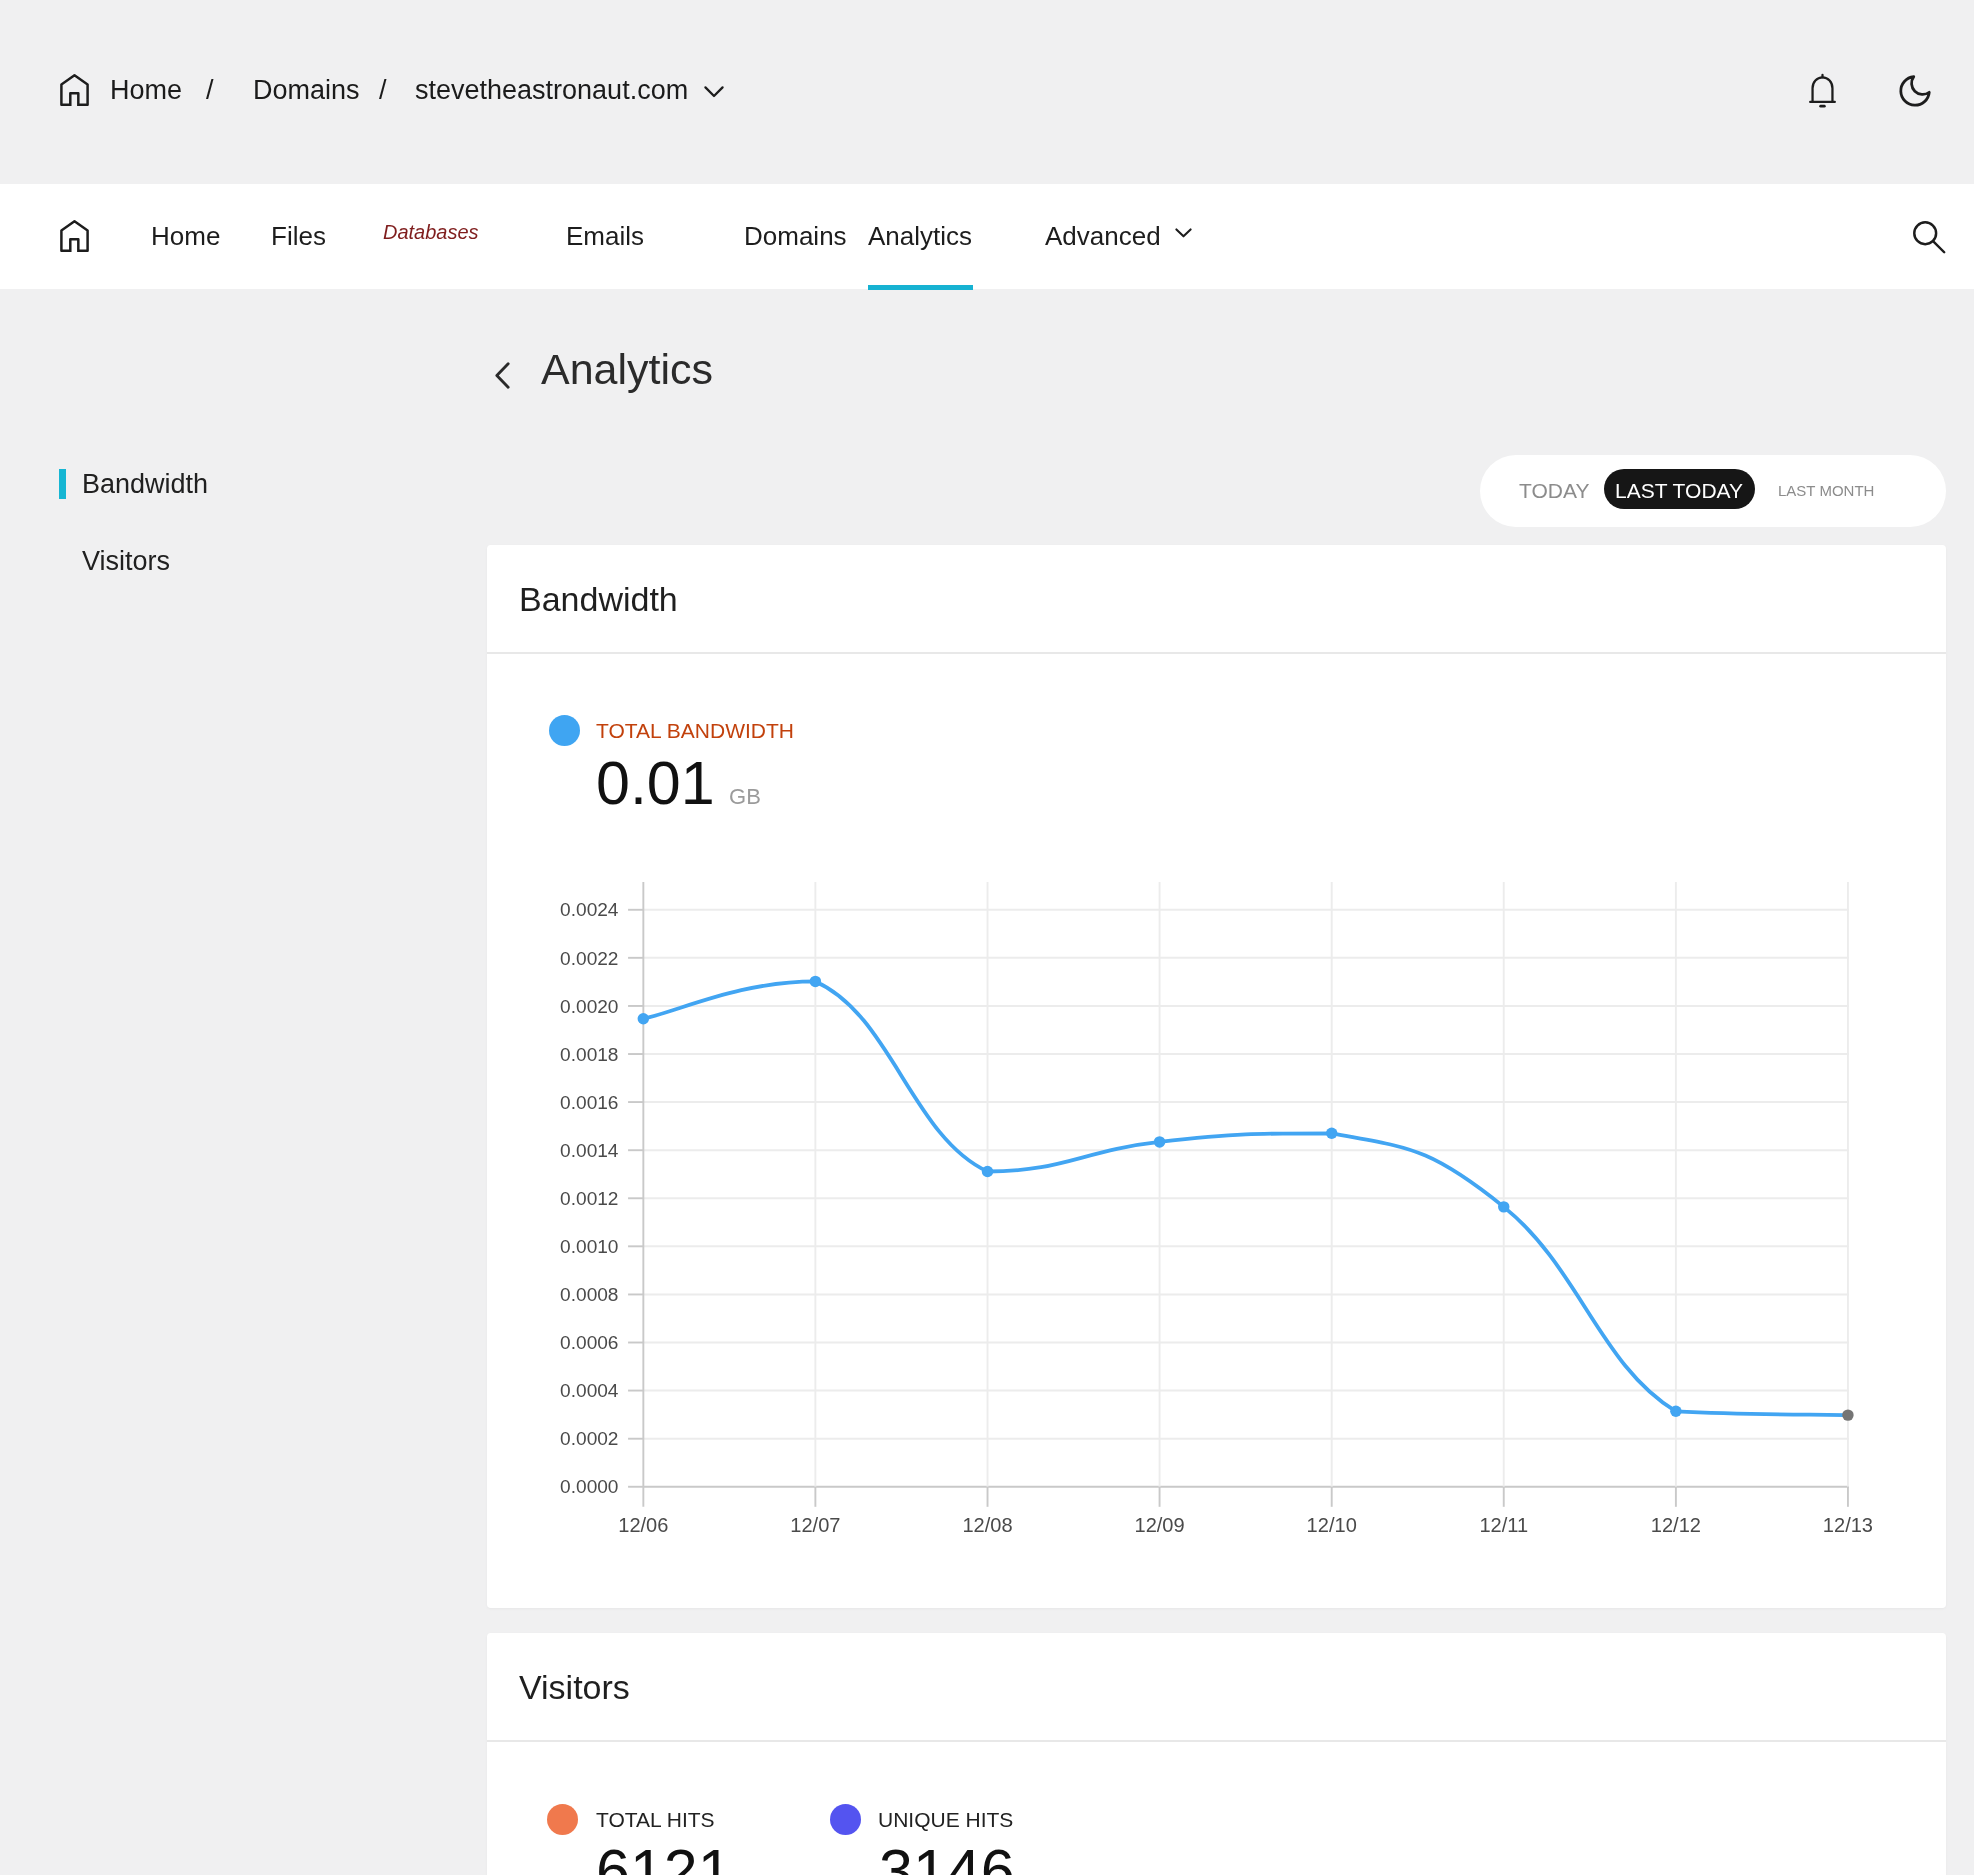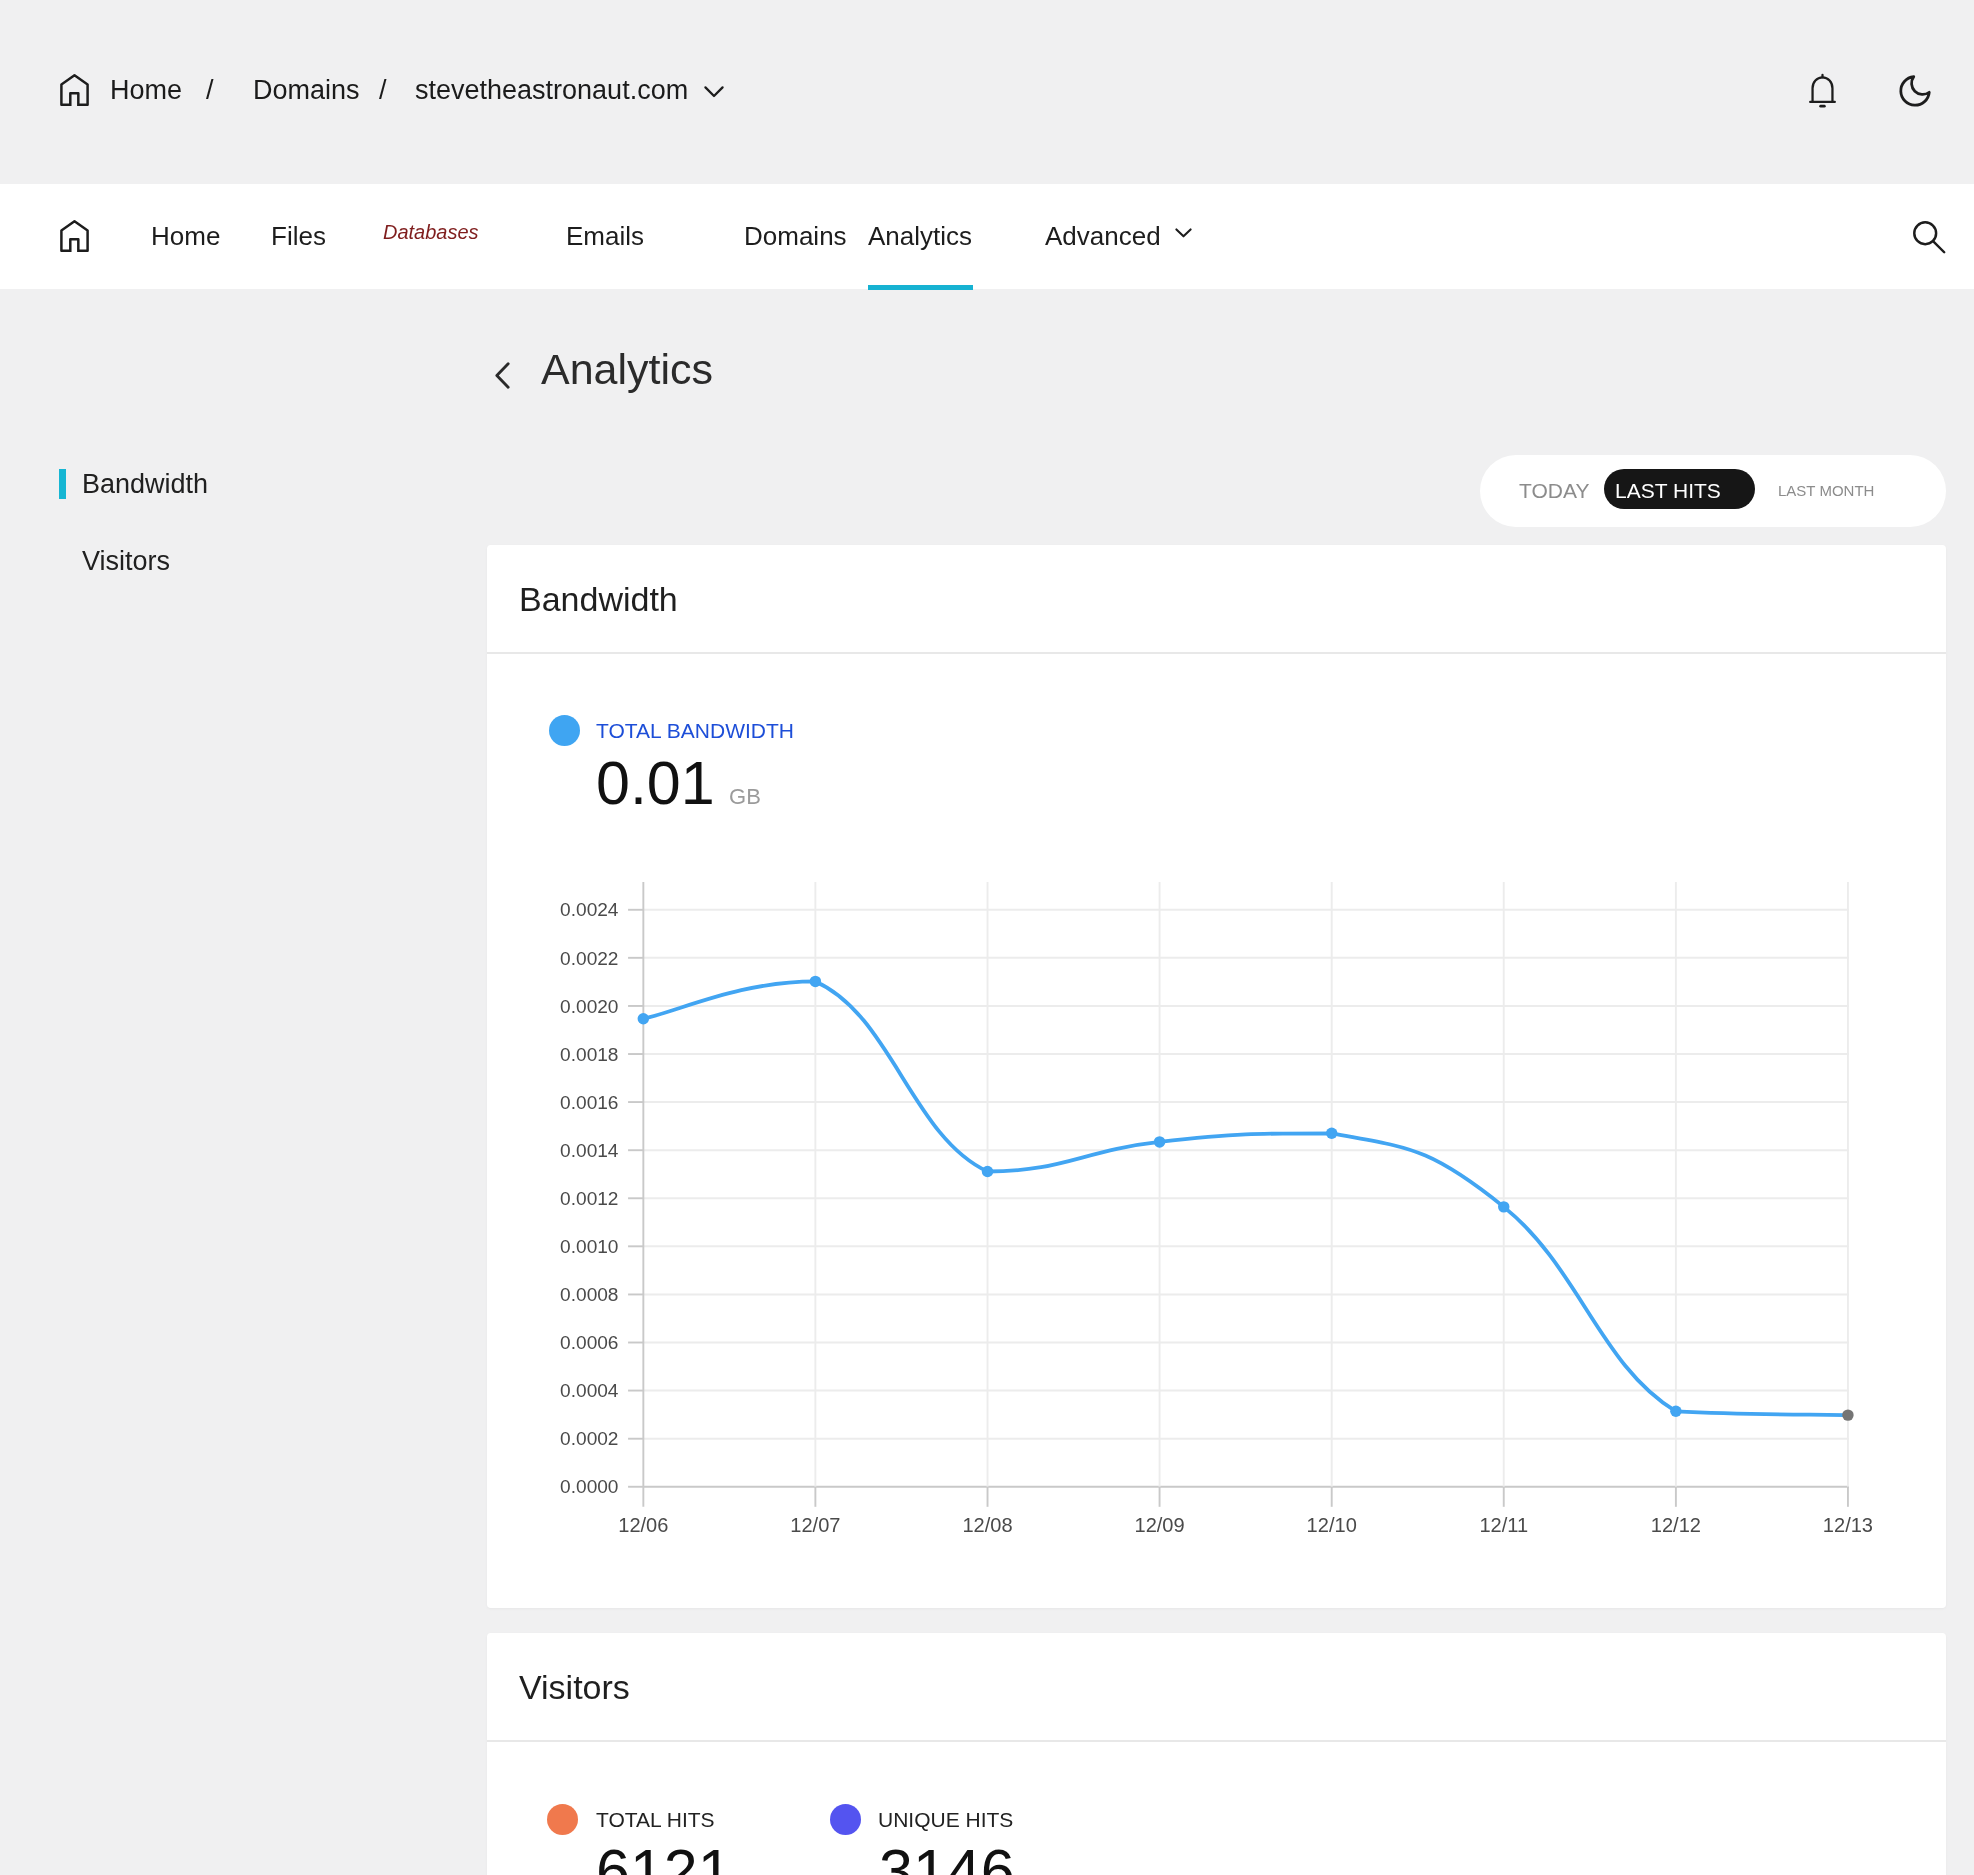--- a/index.html
+++ b/index.html
@@ -59,29 +59,29 @@
 </svg>
 <div class="abs" style="left:541px;top:346px;font-size:43px;color:#2b2b2b;line-height:46px;">Analytics</div>
 
 <div class="abs" style="left:59px;top:469px;width:6.7px;height:30px;background:#16b6d3;"></div>
 <div class="abs" style="left:82px;top:470px;font-size:27px;color:#202020;line-height:29px;">Bandwidth</div>
 <div class="abs" style="left:82px;top:547px;font-size:27px;color:#202020;line-height:29px;">Visitors</div>
 
 <div class="abs" style="left:1480px;top:455px;width:466px;height:72px;background:#ffffff;border-radius:36px;"></div>
 <div class="abs" style="left:1604px;top:469px;width:151px;height:40px;background:#161616;border-radius:20px;"></div>
 <div class="abs" style="left:1519px;top:480px;font-size:21px;color:#8c8c8c;line-height:21px;">TODAY</div>
-<div class="abs" style="left:1615px;top:480px;font-size:21px;color:#ffffff;line-height:21px;">LAST HITS</div>
+<div class="abs" style="left:1615px;top:480px;font-size:21px;color:#ffffff;line-height:21px;">LAST TODAY</div>
 <div class="abs" style="left:1778px;top:480px;font-size:15px;color:#8c8c8c;line-height:21px;">LAST MONTH</div>
 
 <div class="abs" style="left:487px;top:545px;width:1459px;height:1063px;background:#ffffff;border-radius:3.8px;box-shadow:0 1px 2.9px rgba(0,0,0,0.04);"></div>
 <div class="abs" style="left:519px;top:580px;font-size:34px;color:#1f1f1f;line-height:38px;">Bandwidth</div>
 <div class="abs" style="left:487px;top:652px;width:1459px;height:1.9px;background:#e8e8e8;"></div>
 
 <div class="abs" style="left:549px;top:715px;width:31px;height:31px;border-radius:50%;background:#3fa5f2;"></div>
-<div class="abs" style="left:596px;top:720px;font-size:21px;color:#1d4ed8;line-height:21px;">TOTAL BANDWIDTH</div>
+<div class="abs" style="left:596px;top:720px;font-size:21px;color:#c2410c;line-height:21px;">TOTAL BANDWIDTH</div>
 <div class="abs" style="left:596px;top:753px;font-size:61px;color:#111111;line-height:61px;">0.01<span style="font-size:22px;color:#9b9b9b;margin-left:14.3px;">GB</span></div>
 
 <svg class="abs" style="left:487px;top:841px;" width="1459" height="726" viewBox="0 0 1526 760" id="chart">
 <line x1="163" y1="676.0" x2="1425" y2="676.0" stroke="#c9c9c9" stroke-width="2"></line>
 <line x1="163" y1="625.7" x2="1425" y2="625.7" stroke="#ececec" stroke-width="2"></line>
 <line x1="163" y1="575.3" x2="1425" y2="575.3" stroke="#ececec" stroke-width="2"></line>
 <line x1="163" y1="525.0" x2="1425" y2="525.0" stroke="#ececec" stroke-width="2"></line>
 <line x1="163" y1="474.7" x2="1425" y2="474.7" stroke="#ececec" stroke-width="2"></line>
 <line x1="163" y1="424.3" x2="1425" y2="424.3" stroke="#ececec" stroke-width="2"></line>
 <line x1="163" y1="374.0" x2="1425" y2="374.0" stroke="#ececec" stroke-width="2"></line>

